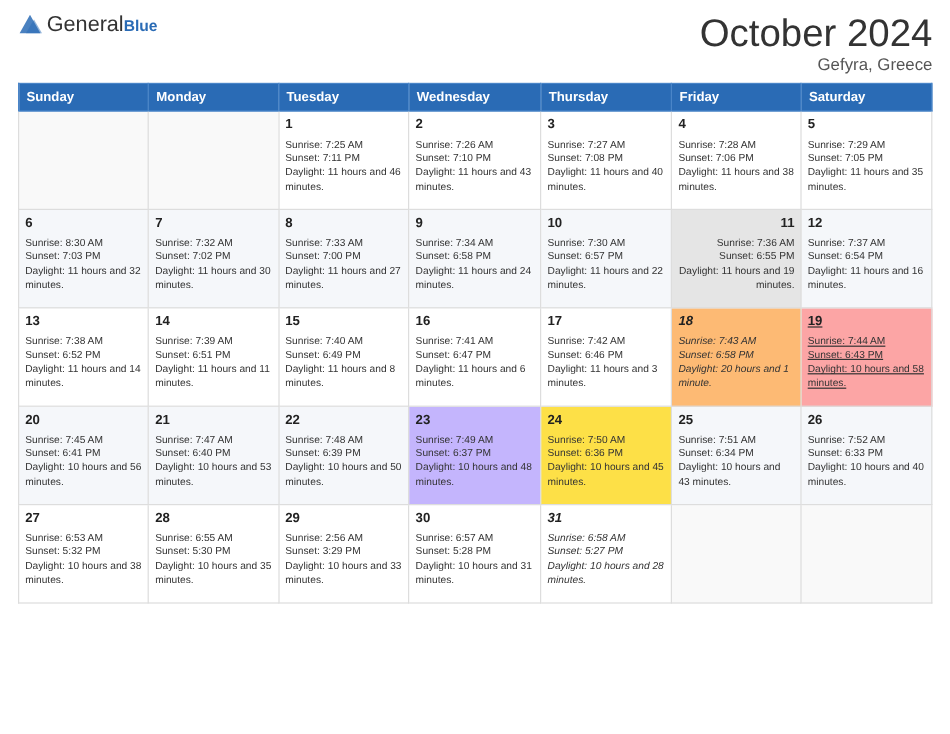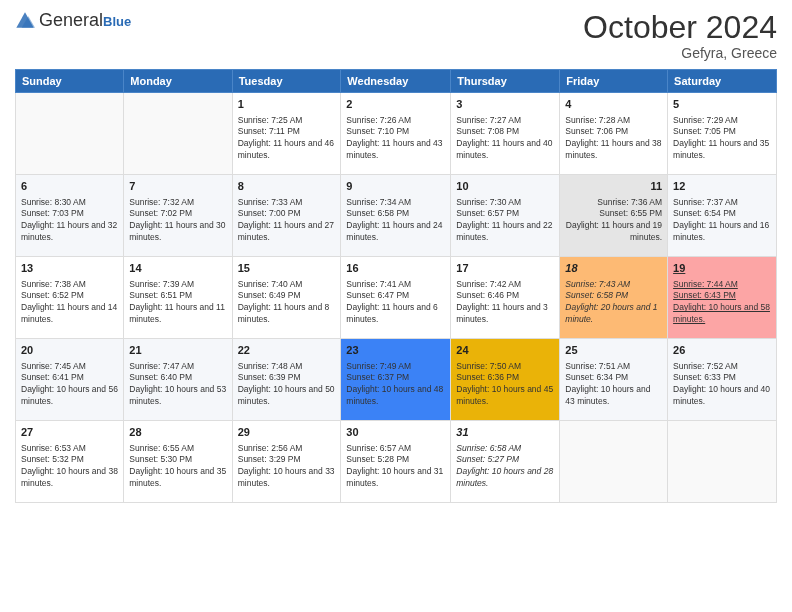--- a/index.html
+++ b/index.html
@@ -301,29 +301,29 @@
             </div>
           </td>
           <td style="background: rgb(245, 247, 250);">
             <div class="cell-content">
               <span class="day-number">22</span>
               <div>Sunrise: 7:48 AM</div>
               <div>Sunset: 6:39 PM</div>
               <div>Daylight: 10 hours and 50 minutes.</div>
             </div>
           </td>
-          <td style="background: #3b82f6;">
+          <td style="background: #c4b5fd;">
             <div class="cell-content">
               <span class="day-number">23</span>
               <div>Sunrise: 7:49 AM</div>
               <div>Sunset: 6:37 PM</div>
               <div>Daylight: 10 hours and 48 minutes.</div>
             </div>
           </td>
-          <td style="background: #eab308;">
+          <td style="background: #fde047;">
             <div class="cell-content">
               <span class="day-number">24</span>
               <div>Sunrise: 7:50 AM</div>
               <div>Sunset: 6:36 PM</div>
               <div>Daylight: 10 hours and 45 minutes.</div>
             </div>
           </td>
           <td style="background: rgb(245, 247, 250);">
             <div class="cell-content">
               <span class="day-number">25</span>

